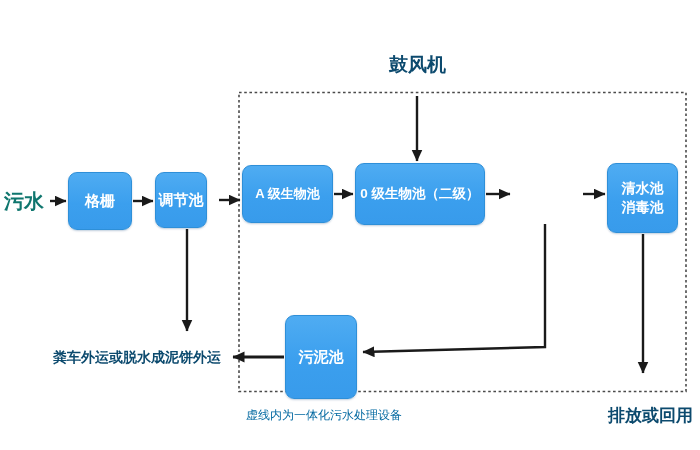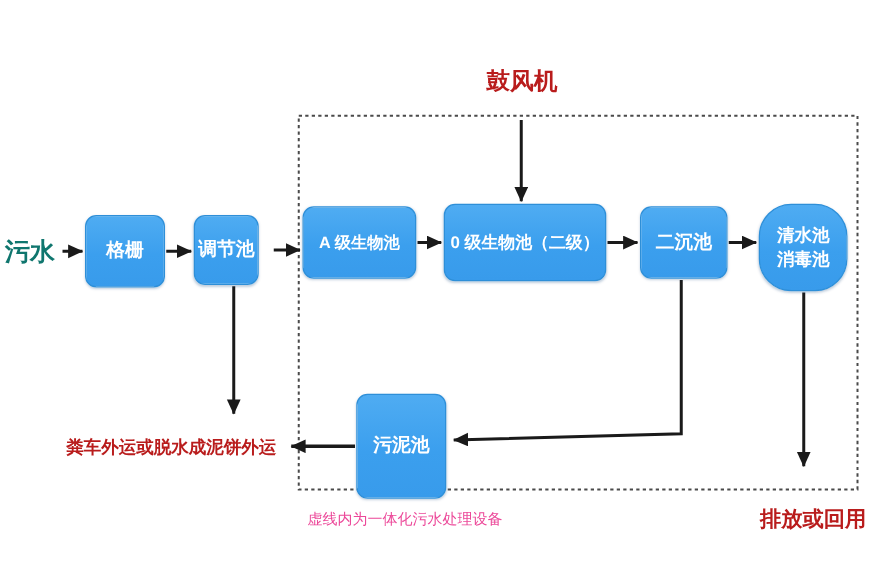--- a/index.html
+++ b/index.html
@@ -17,22 +17,22 @@
     font-weight:bold;
     display:flex;align-items:center;justify-content:center;
     flex-direction:column;
     text-align:center;
     box-shadow:0 1px 2px rgba(0,60,120,0.25);
     line-height:1.35;
     box-sizing:border-box;
   }
   .lbl{position:absolute;white-space:nowrap;}
   .lbl-black{color:#0f766e;font-weight:bold;}
-  .lbl-blue{color:#b91c1c;font-weight:bold;font-family:Liberation Serif, serif;}
-  .lbl-note{color:#ec4899;font-weight:normal;}
+  .lbl-blue{color:#0c4a6e;font-weight:bold;font-family:Liberation Serif, serif;}
+  .lbl-note{color:#0369a1;font-weight:normal;}
 </style>
 </head>
 <body>
 
 <div class="canvas">
 
   <svg class="layer" width="700" height="450" viewBox="0 0 700 450">
     <defs>
       <marker id="arrow" markerUnits="userSpaceOnUse" markerWidth="13" markerHeight="12" refX="11.5" refY="5.5" orient="auto">
         <path d="M0,0 L12,5.5 L0,11 Z" fill="#1A1A1A"></path>
@@ -78,25 +78,22 @@
   </div>
 
   <div class="node" style="left:242px;top:165px;width:91px;height:58px;font-size:13px;">
     <span>A 级生物池</span>
   </div>
 
   <div class="node" style="left:355px;top:163px;width:130px;height:62px;font-size:13.5px;">
     <span>0 级生物池（二级）</span>
   </div>
 
-  <div class="node" style="left:512px;top:165px;width:70px;height:58px;font-size:15px;">
-    <span>二沉池</span>
-  </div>
 
-  <div class="node" style="left:607px;top:163px;width:71px;height:70px;font-size:14px;border-radius:26px;">
+  <div class="node" style="left:607px;top:163px;width:71px;height:70px;font-size:14px;">
     <span>清水池</span>
     <span>消毒池</span>
   </div>
 
   <div class="node" style="left:285px;top:315px;width:72px;height:84px;font-size:15px;">
     <span>污泥池</span>
   </div>
 
 </div>
 

